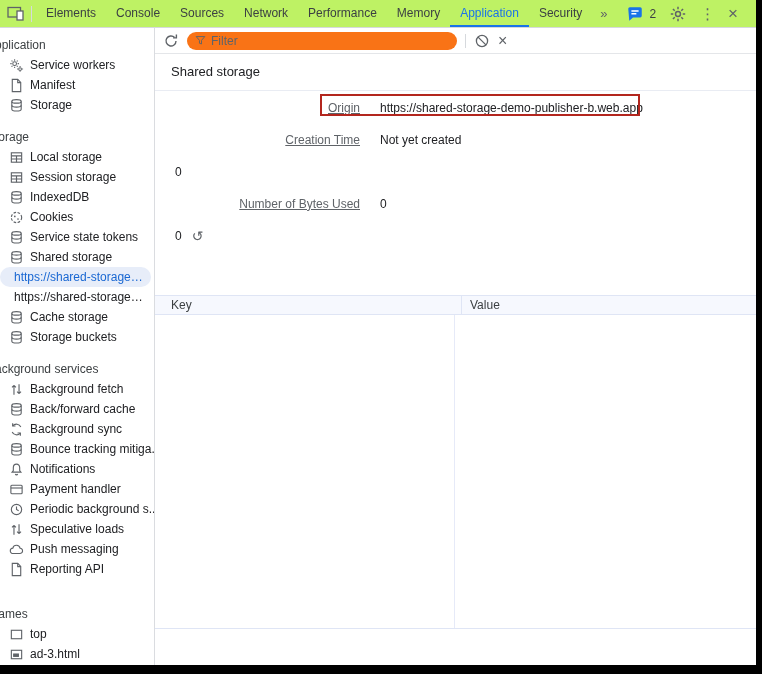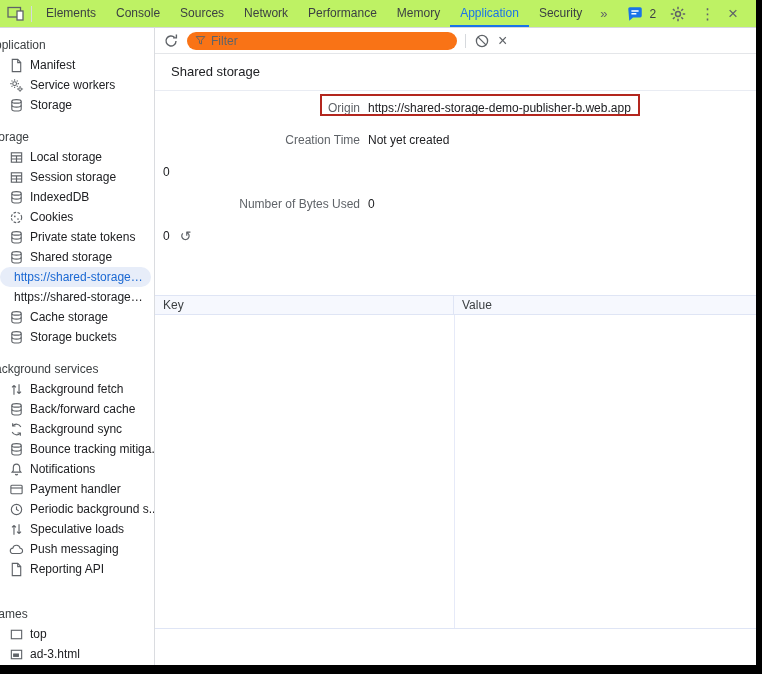--- a/index.html
+++ b/index.html
@@ -53,34 +53,34 @@
   .filter-input::placeholder { color: #5f6368; }
   .tool-sep { width: 1px; height: 14px; background: #d6d9dd; }
 
   .content { flex: 1; position: relative; overflow: hidden; }
   .page-title { font-size: 13px; color: #202124; padding: 10px 16px 11px 16px;
                 border-bottom: 1px solid #e9ecf3; }
 
   .report { padding-top: 7px; font-size: 12px; }
   .report-row { display: flex; align-items: center; height: 19px; margin-bottom: 13px; position: relative; }
   .report-label { width: 205px; flex: none; text-align: right; color: #5f6368; white-space: nowrap;
-                  display: flex; justify-content: flex-end; align-items: center; gap: 4px; }
+                  display: flex; justify-content: flex-end; align-items: center; gap: 4px; text-decoration: underline; }
   .report-label .info { display: inline-flex; width: 13px; height: 13px; }
-  .report-value { margin-left: 8px; color: #202124; white-space: nowrap;
+  .report-value { margin-left: 20px; color: #202124; white-space: nowrap;
                   display: flex; gap: 10px; }
   .reset-glyph { color: #5f6368; font-size: 14px; line-height: 1; }
   .red-box { position: absolute; top: -4px; height: 22px; border: 2px solid #b3261e;
              pointer-events: none; }
 
   
   .datagrid { margin-top: 50px; border-top: 1px solid #dfe5f5; font-size: 12px; }
   .dg-head { display: flex; height: 19px; align-items: center; background: #f6f8fe;
              border-bottom: 1px solid #dfe5f5; color: #3c4043; }
   .dg-col-key { width: 299px; flex: none; padding-left: 8px; height: 100%; display: flex;
-                align-items: center; border-right: 1px solid #dfe5f5; }
+                align-items: center; border-right: 1px solid #dfe5f5; margin-left: 8px; }
   .dg-col-value { flex: 1; padding-left: 8px; height: 100%; display: flex; align-items: center; }
   .dg-body { position: relative; height: 314px; border-bottom: 1px solid #dfe5f5; background: #fff; }
   .dg-vsep { position: absolute; left: 299px; top: 0; bottom: 0; width: 1px; background: #e6eaf8; }
 
   
   .edge-right { position: absolute; top: 0; right: 0; width: 6px; height: 100%; background: #000; z-index: 9; }
   .edge-bottom { position: absolute; left: 0; bottom: 0; width: 100%; height: 9px; background: #000; z-index: 9; }
 </style>
 </head>
 <body>
@@ -132,45 +132,45 @@
   </div>
 
   <div class="app">
 
     <div class="sidebar">
         <div class="section">
           <div class="section-title">Application</div>
           <div class="side-item">
             <span class="si-icon">
               <svg viewBox="0 0 16 16">
-                <g fill="none" stroke="#5f6368" stroke-width="1.2">
-                  <path d="M3.5 1.5h5.8l3.2 3.2v9.8H3.5z"></path>
-                  <path d="M9.3 1.5v3.4h3.2"></path>
-                </g>
-              </svg>
-            </span>
-            <span class="label">Manifest</span>
-          </div>
-          <div class="side-item">
-            <span class="si-icon">
-              <svg viewBox="0 0 16 16">
                 <g fill="none" stroke="#5f6368" stroke-width="1.1">
                   <circle cx="6" cy="6" r="2"></circle>
                   <path d="M6 2.8V1.4M6 9.2v1.4M2.8 6H1.4M9.2 6h1.4M3.7 3.7L2.7 2.7M8.3 8.3l1 1M8.3 3.7l1-1M3.7 8.3l-1 1"></path>
                   <circle cx="11.8" cy="11.8" r="1.5"></circle>
                   <path d="M11.8 9.6v-1M11.8 14v1M9.6 11.8h-1M14 11.8h1"></path>
                 </g>
               </svg>
             </span>
             <span class="label">Service workers</span>
           </div>
           <div class="side-item">
             <span class="si-icon">
               <svg viewBox="0 0 16 16">
                 <g fill="none" stroke="#5f6368" stroke-width="1.2">
+                  <path d="M3.5 1.5h5.8l3.2 3.2v9.8H3.5z"></path>
+                  <path d="M9.3 1.5v3.4h3.2"></path>
+                </g>
+              </svg>
+            </span>
+            <span class="label">Manifest</span>
+          </div>
+          <div class="side-item">
+            <span class="si-icon">
+              <svg viewBox="0 0 16 16">
+                <g fill="none" stroke="#5f6368" stroke-width="1.2">
                   <ellipse cx="8" cy="3.6" rx="5" ry="1.9"></ellipse>
                   <path d="M3 3.6v4.2c0 1 2.2 1.9 5 1.9s5-.9 5-1.9V3.6"></path>
                   <path d="M3 7.8V12c0 1 2.2 1.9 5 1.9s5-.9 5-1.9V7.8"></path>
                 </g>
               </svg>
             </span>
             <span class="label">Storage</span>
           </div>
         </div>
         <div class="section">
@@ -222,21 +222,21 @@
           <div class="side-item">
             <span class="si-icon">
               <svg viewBox="0 0 16 16">
                 <g fill="none" stroke="#5f6368" stroke-width="1.2">
                   <ellipse cx="8" cy="3.6" rx="5" ry="1.9"></ellipse>
                   <path d="M3 3.6v4.2c0 1 2.2 1.9 5 1.9s5-.9 5-1.9V3.6"></path>
                   <path d="M3 7.8V12c0 1 2.2 1.9 5 1.9s5-.9 5-1.9V7.8"></path>
                 </g>
               </svg>
             </span>
-            <span class="label">Private state tokens</span>
+            <span class="label">Service state tokens</span>
           </div>
           <div class="side-item">
             <span class="si-icon">
               <svg viewBox="0 0 16 16">
                 <g fill="none" stroke="#5f6368" stroke-width="1.2">
                   <ellipse cx="8" cy="3.6" rx="5" ry="1.9"></ellipse>
                   <path d="M3 3.6v4.2c0 1 2.2 1.9 5 1.9s5-.9 5-1.9V3.6"></path>
                   <path d="M3 7.8V12c0 1 2.2 1.9 5 1.9s5-.9 5-1.9V7.8"></path>
                 </g>
               </svg>

